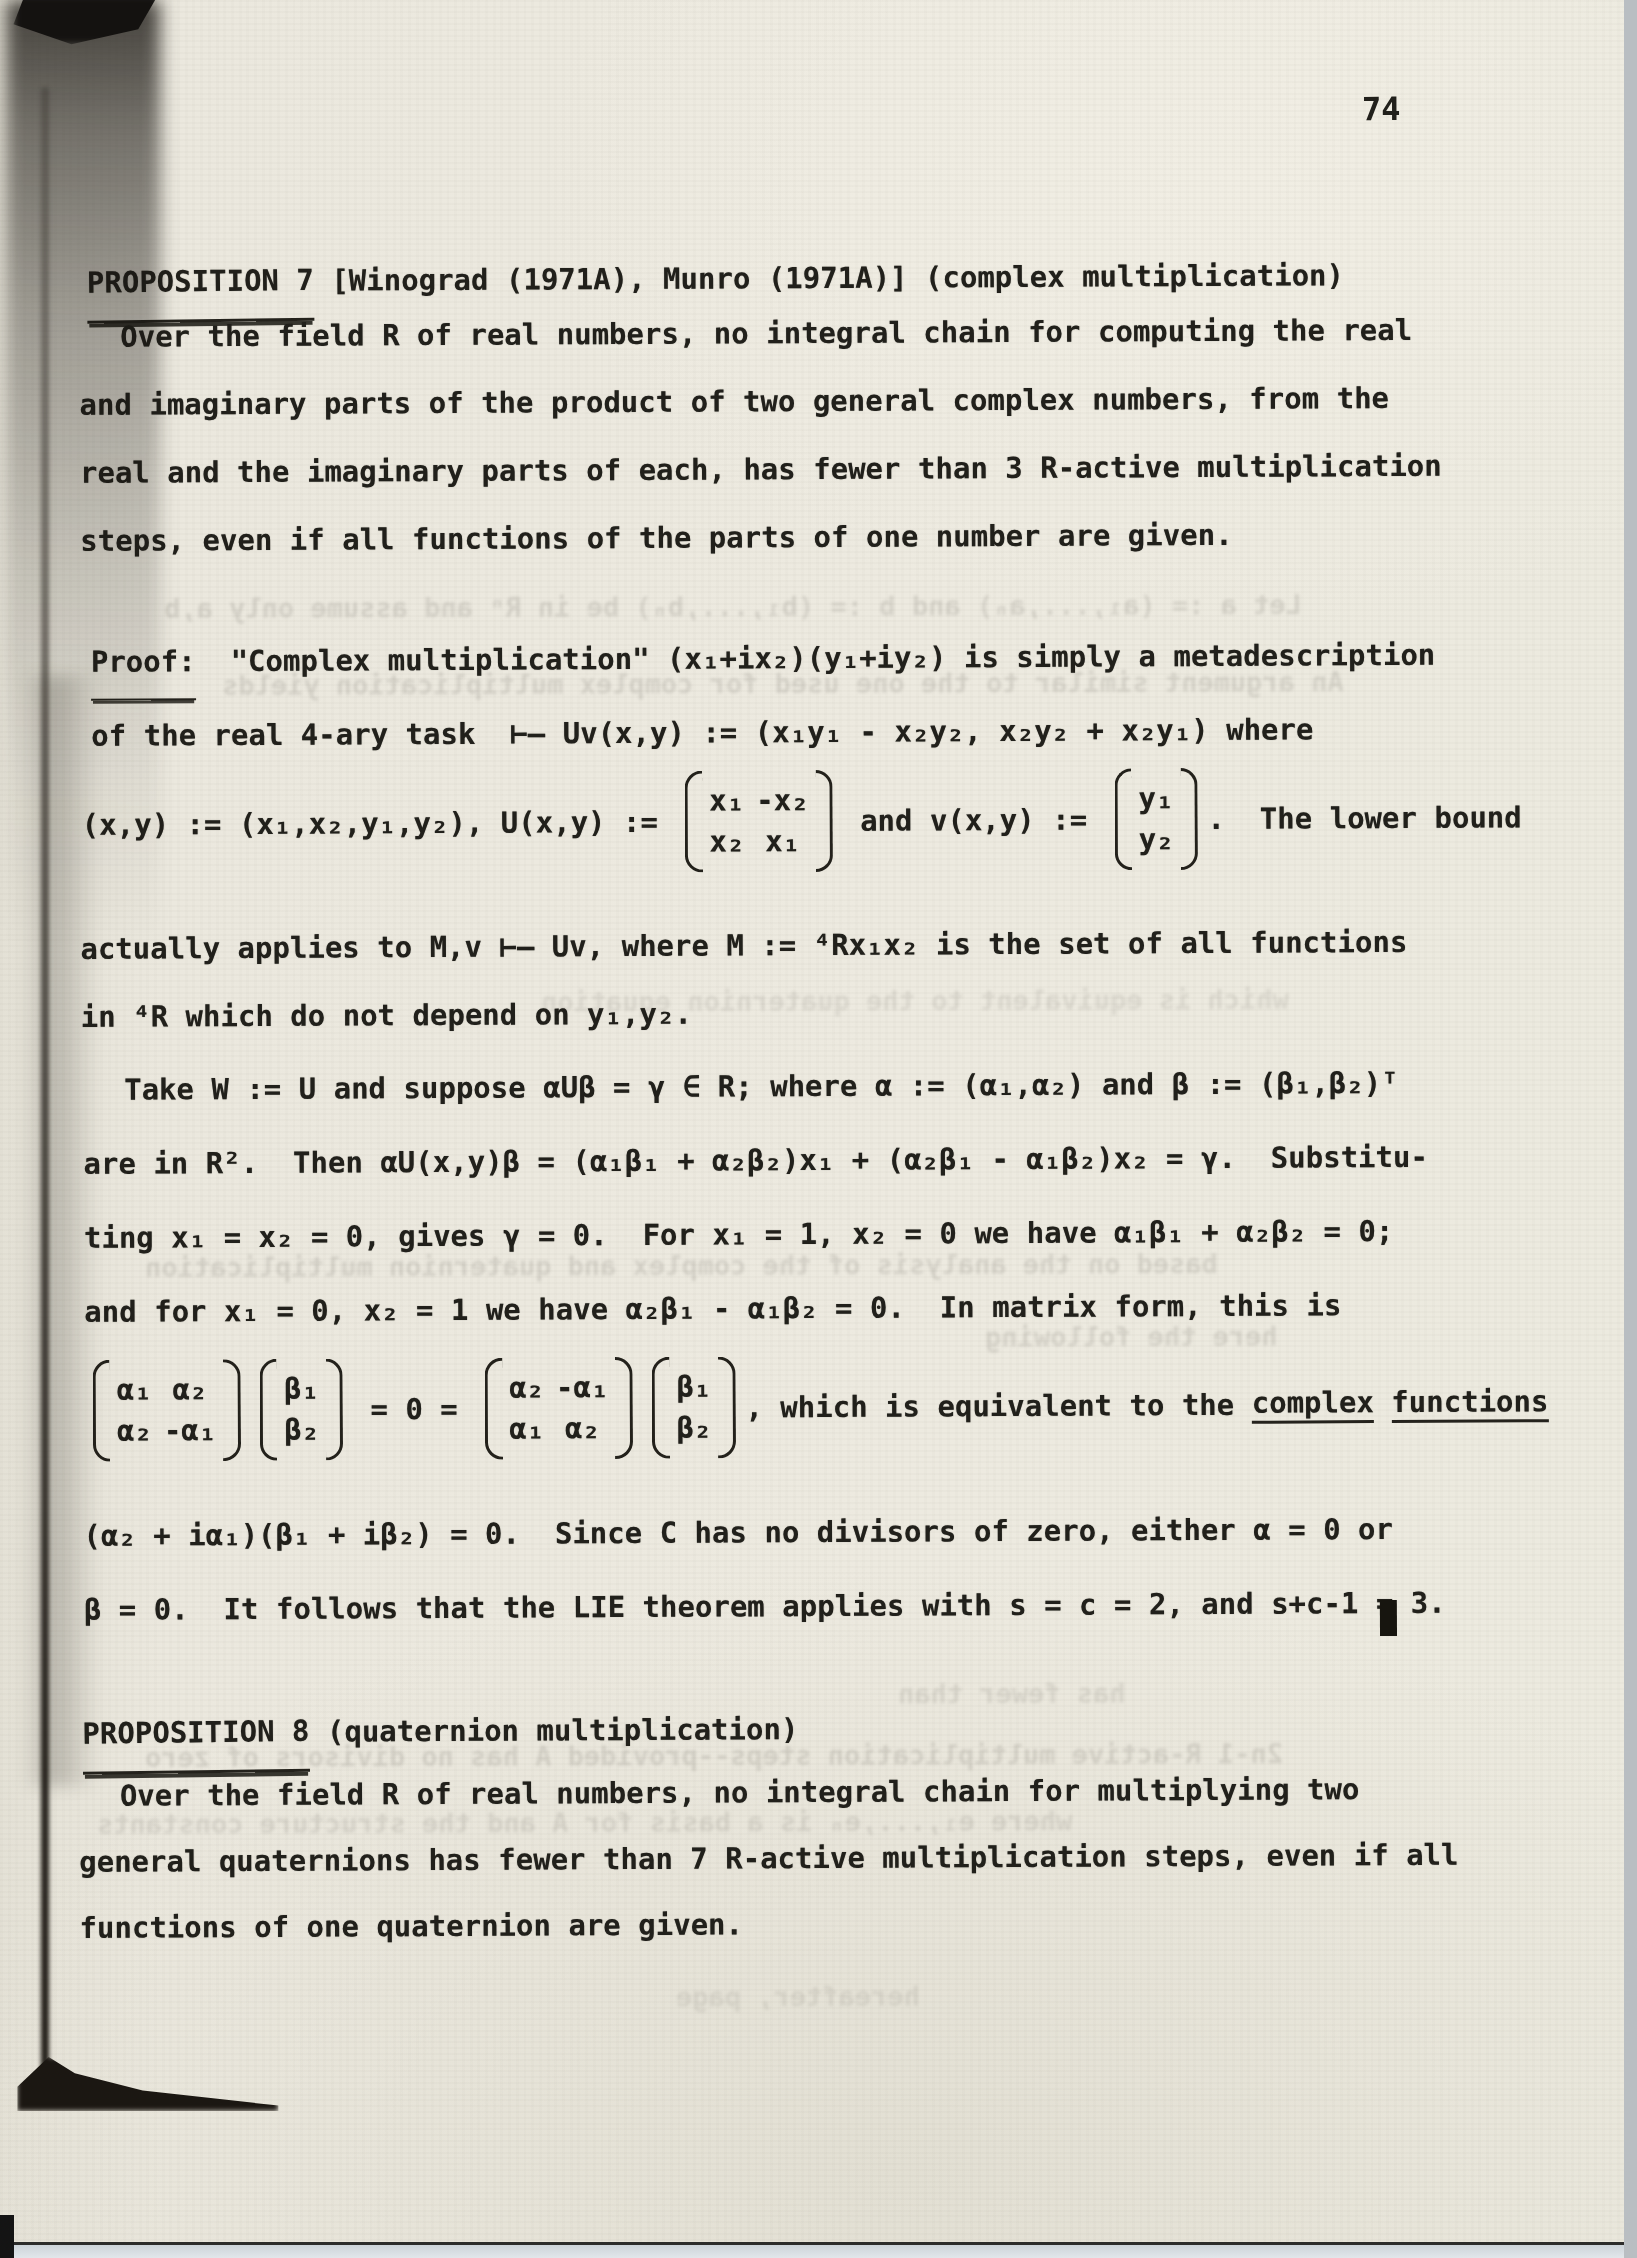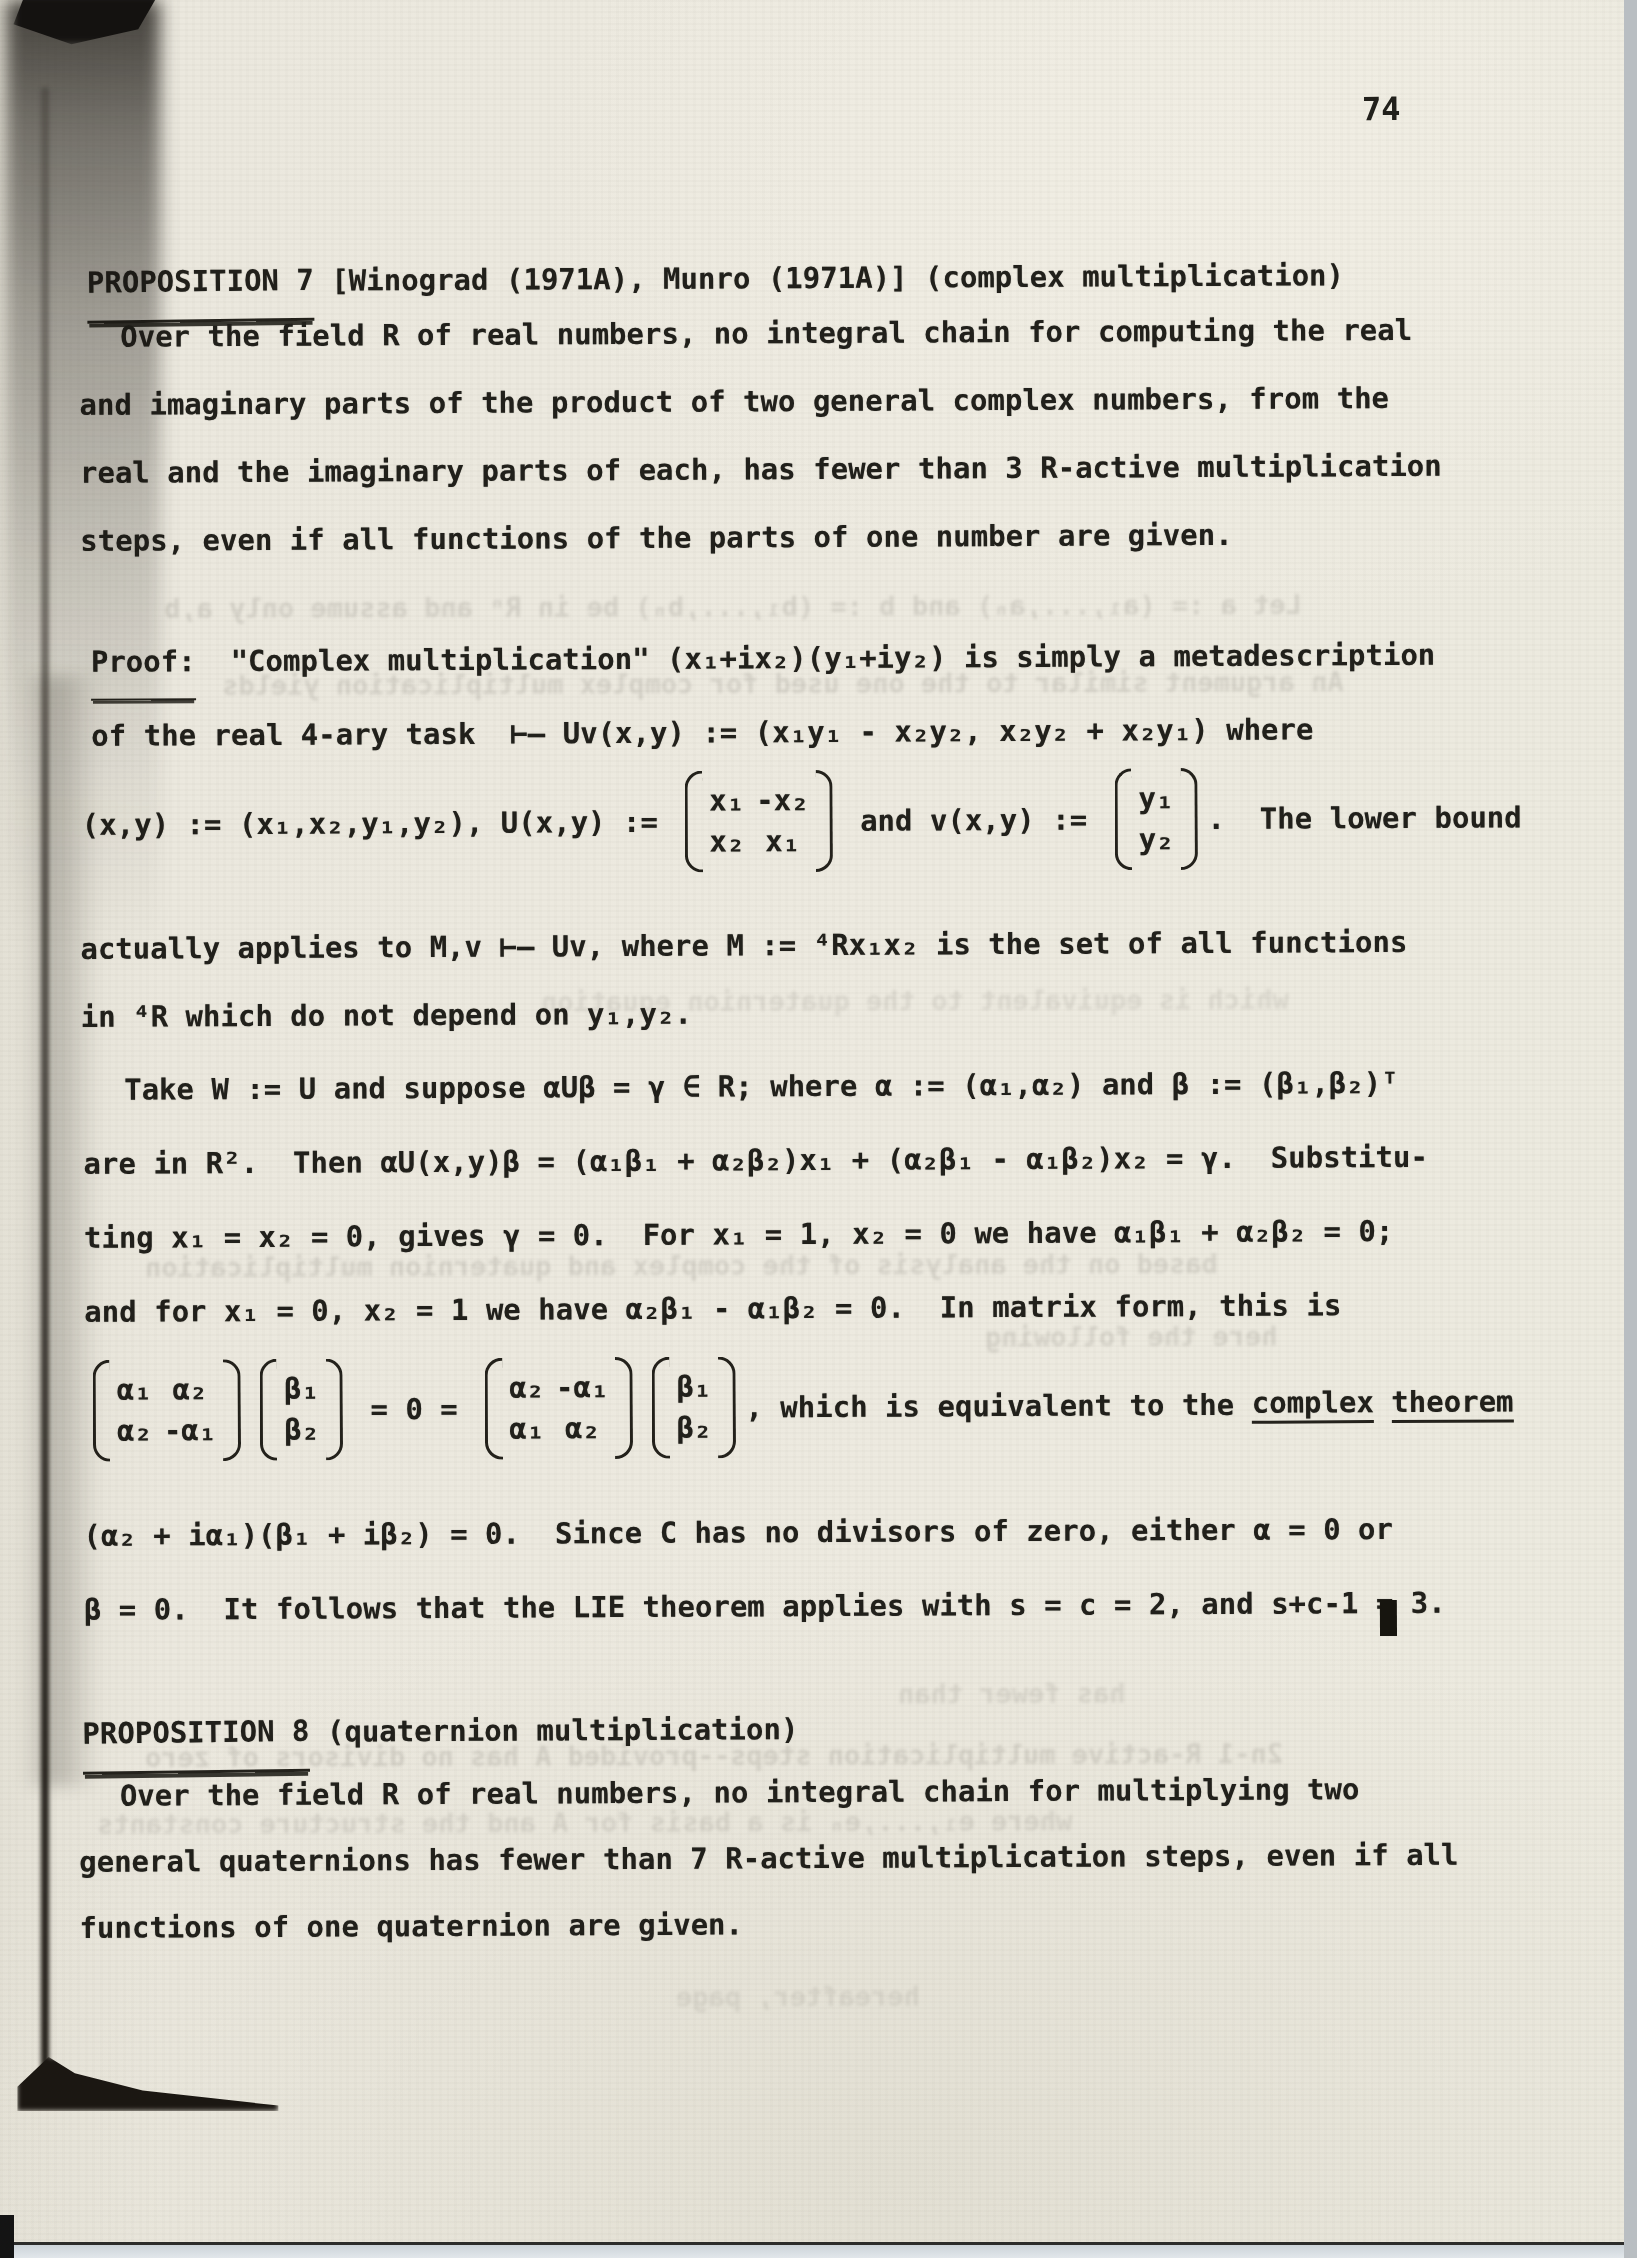--- a/index.html
+++ b/index.html
@@ -202,21 +202,21 @@
       <span class="mat m21">
         <span class="lp"></span>
         <span class="body">
           <span class="cell">β₁</span>
           <span class="cell">β₂</span>
         </span>
         <span class="rp"></span>
       </span>
       <span>, which is equivalent to the </span>
       <span class="w-ul">complex</span>
-      <span class="w-ul">theorem</span>
+      <span class="w-ul">functions</span>
     </div>
 
     <div id="p4">
       <div class="tl">(α₂ + iα₁)(β₁ + iβ₂) = 0.  Since C has no divisors of zero, either α = 0 or</div>
       <div class="tl">β = 0.  It follows that the LIE theorem applies with s = c = 2, and s+c-1 = 3.</div>
     </div>
 
     <div id="qed"></div>
 
     <div id="h8" class="tl"><span class="h-ul">PROPOSITION 8</span><span> (quaternion multiplication)</span></div>

